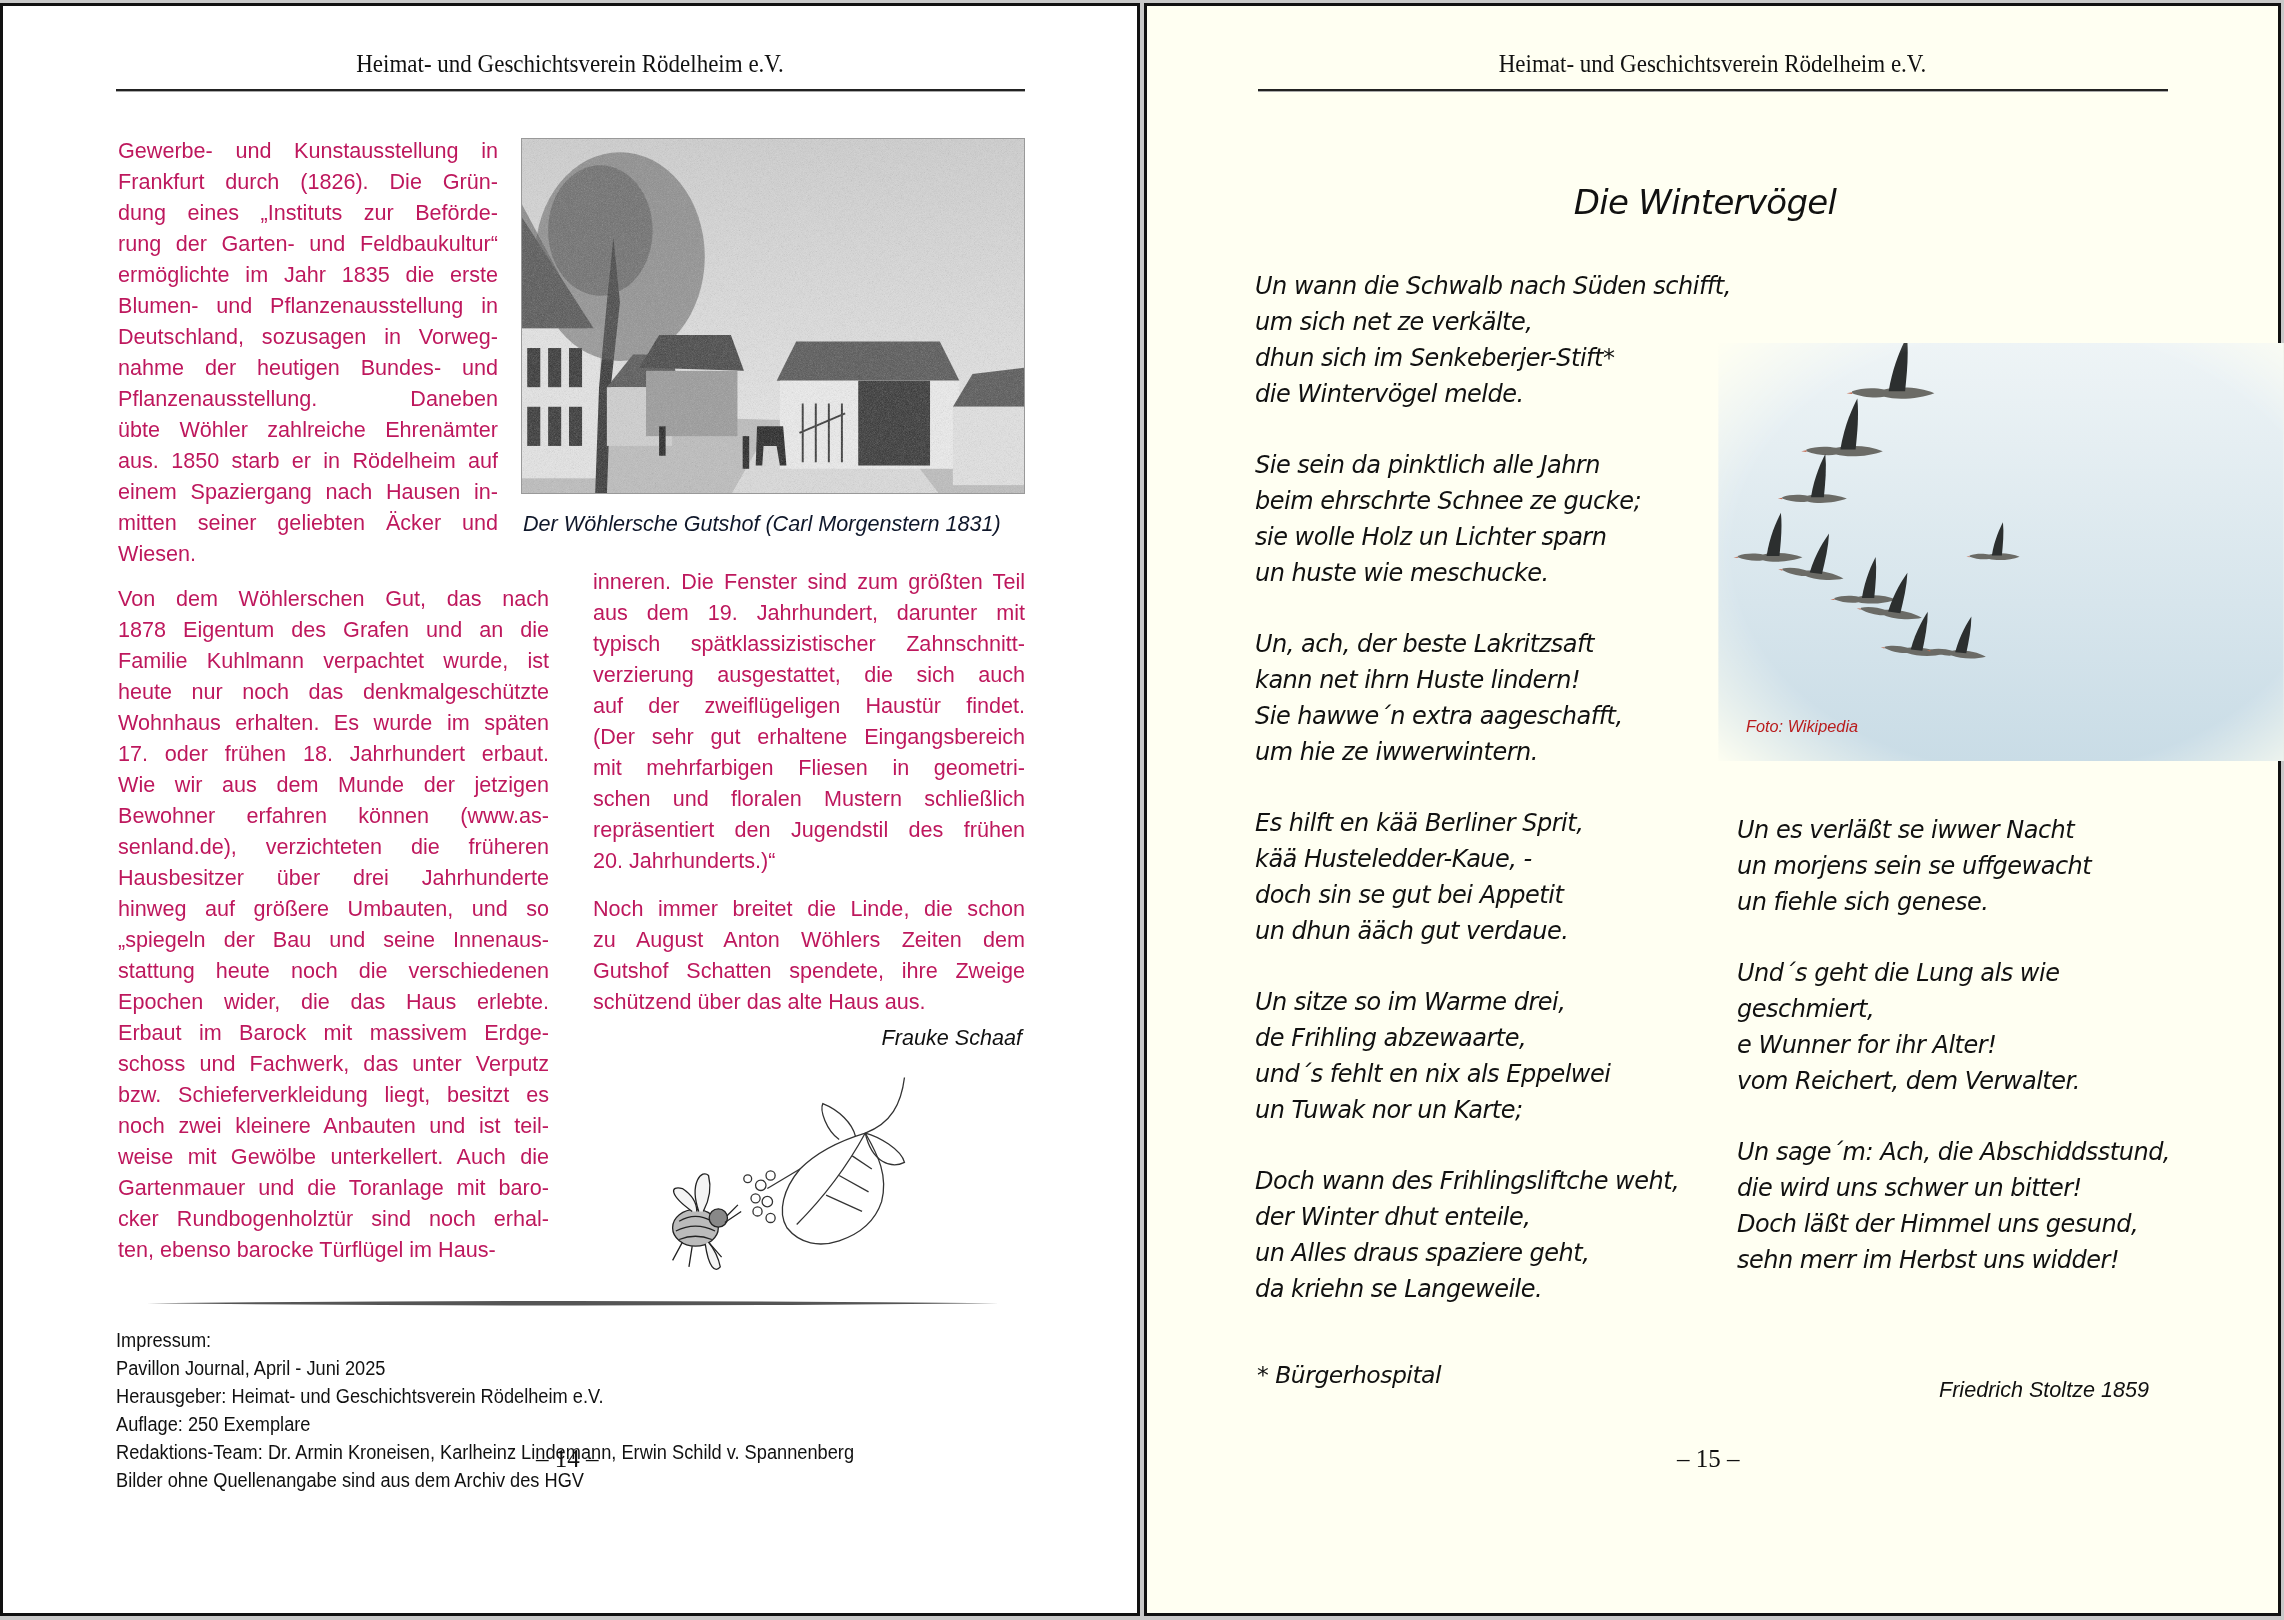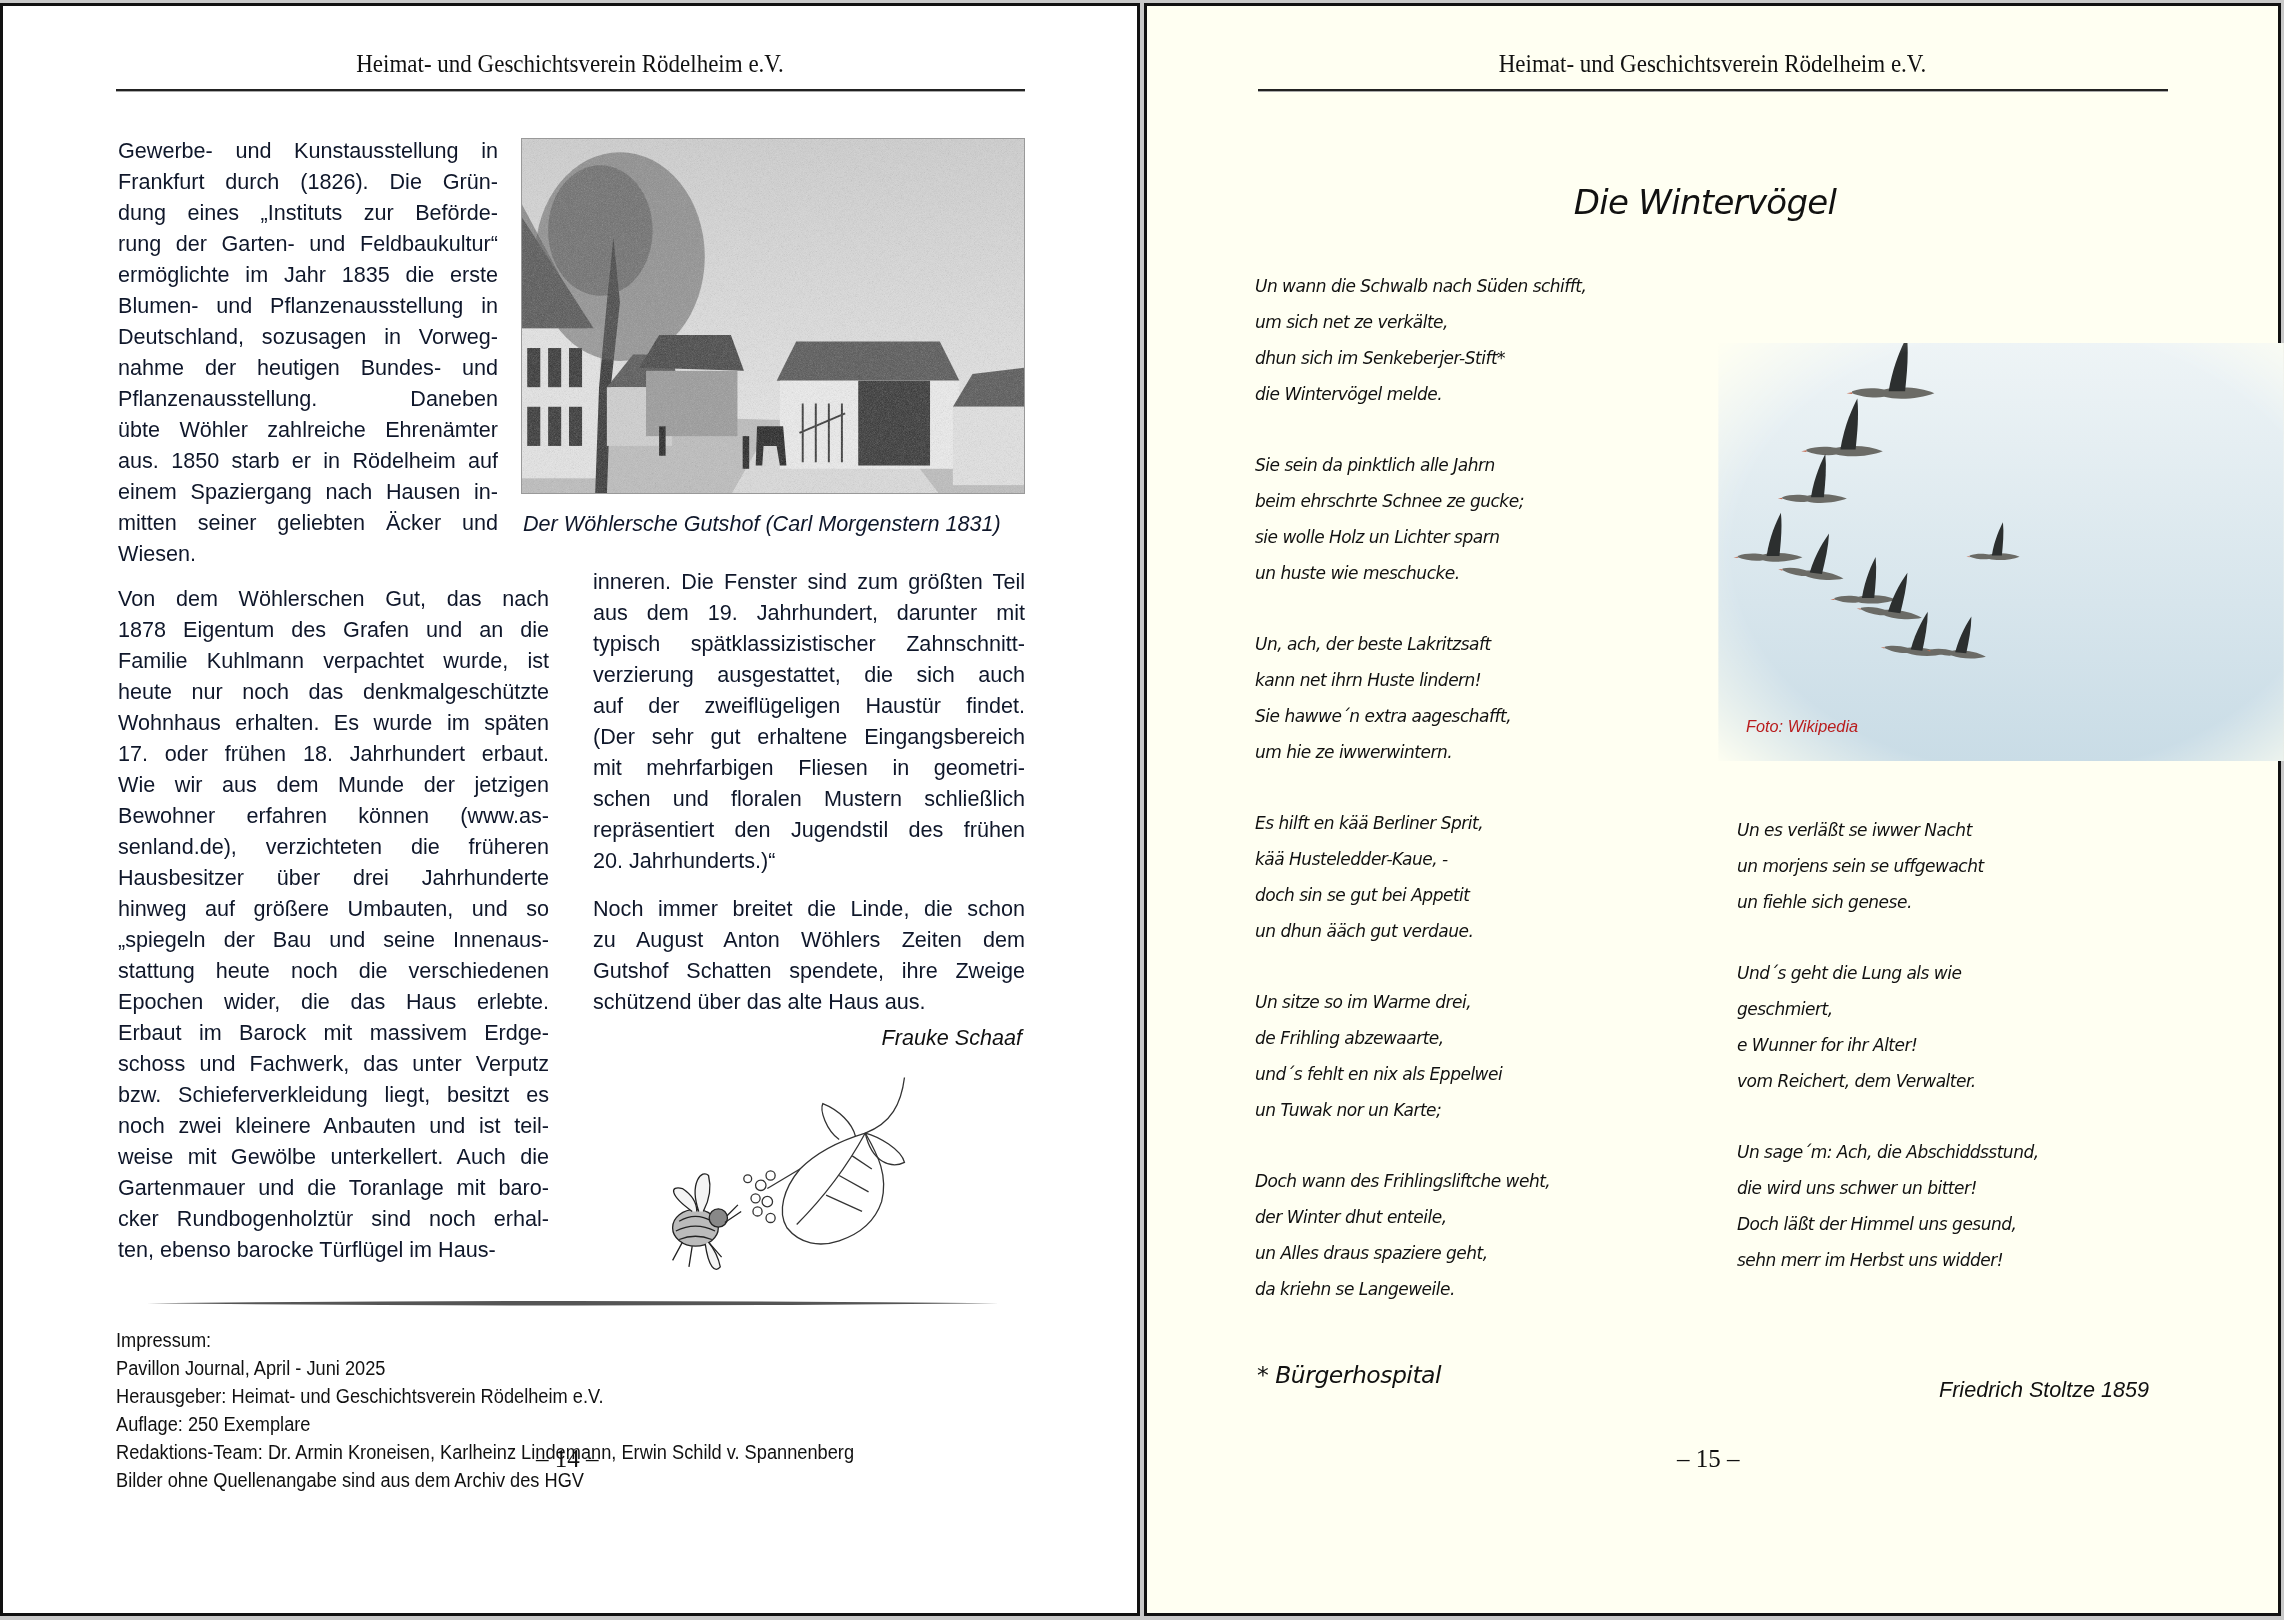--- a/index.html
+++ b/index.html
@@ -3,30 +3,30 @@
 <meta charset="utf-8">
 <style>
   html, body { margin:0; padding:0; }
   body { width:2284px; height:1620px; position:relative; background:#c8c8c8; overflow:hidden; font-family:"Liberation Sans", sans-serif; }
   .page { position:absolute; top:2.6px; height:1613px; box-sizing:border-box; border:3.3px solid #111; }
   #page-left { left:0; width:1140px; background:#ffffff; }
   #page-right { left:1144px; width:1137px; background:#fffff2; }
   .hdr { position:absolute; left:0; right:0; top:50px; text-align:center; font-family:"Liberation Serif", serif; font-size:25px; color:#111; transform:scaleX(0.92); }
   .hdr-line { position:absolute; top:89px; height:2px; background:#222; border-bottom:0.7px solid #aaa; }
   .pnum { position:absolute; top:1445px; font-family:Liberation Serif, serif; font-size:25px; color:#111; }
-  .prose { position:absolute; font-family:"Liberation Sans", sans-serif; font-size:21.6px; line-height:31px; color:#0f172a; text-align:justify; hyphens:manual; }
+  .prose { position:absolute; font-family:"Liberation Sans", sans-serif; font-size:21.6px; line-height:31px; color:#be185d; text-align:justify; hyphens:manual; }
   .line { display:block; text-align:justify; text-align-last:justify; white-space:nowrap; overflow:hidden; }
   .line.last { text-align-last:left; }
   #pic1 { position:absolute; left:521px; top:138px; width:504px; height:356px; border:1.3px solid #999; box-sizing:border-box; overflow:hidden; background:#d9d9d9; }
   .caption { position:absolute; font-style:italic; font-size:21.6px; color:#0f172a; }
   .author { position:absolute; font-style:italic; font-size:21.6px; color:#111; text-align:right; }
   #divider { position:absolute; left:147px; top:1300px; width:852px; height:6.5px; }
   .impr { position:absolute; left:116px; top:1326px; font-family:"Liberation Sans", sans-serif; font-size:19.6px; line-height:28px; color:#111; transform-origin:left top; transform:scaleX(0.93); }
   .title { position:absolute; left:1509px; width:392px; top:182px; text-align:center; font-family:"DejaVu Sans", sans-serif; font-style:italic; font-size:34px; color:#111; letter-spacing:-0.7px; }
-  .poem { position:absolute; font-family:"DejaVu Sans", sans-serif; font-style:italic; font-size:17px; line-height:36px; color:#111; letter-spacing:-0.5px; }
+  .poem { position:absolute; font-family:"DejaVu Sans", sans-serif; font-style:italic; font-size:24px; line-height:36px; color:#111; letter-spacing:-0.5px; }
   .poem .stanza { margin-bottom:35px; }
   .poem .v { display:block; white-space:nowrap; }
   #pic2 { position:absolute; left:1718px; top:343px; width:566px; height:418px; overflow:hidden; }
   .foto-credit { position:absolute; left:1746px; top:717px; font-style:italic; font-size:16.3px; color:#b91c1c; }
   .footnote { position:absolute; left:1257px; top:1361px; font-family:"DejaVu Sans", sans-serif; font-style:italic; font-size:23.5px; color:#111; letter-spacing:-0.5px; }
   .poem-author { position:absolute; left:1881px; width:268px; top:1377px; text-align:right; font-style:italic; font-size:21.6px; color:#111; }
 </style>
 </head>
 <body>
 

